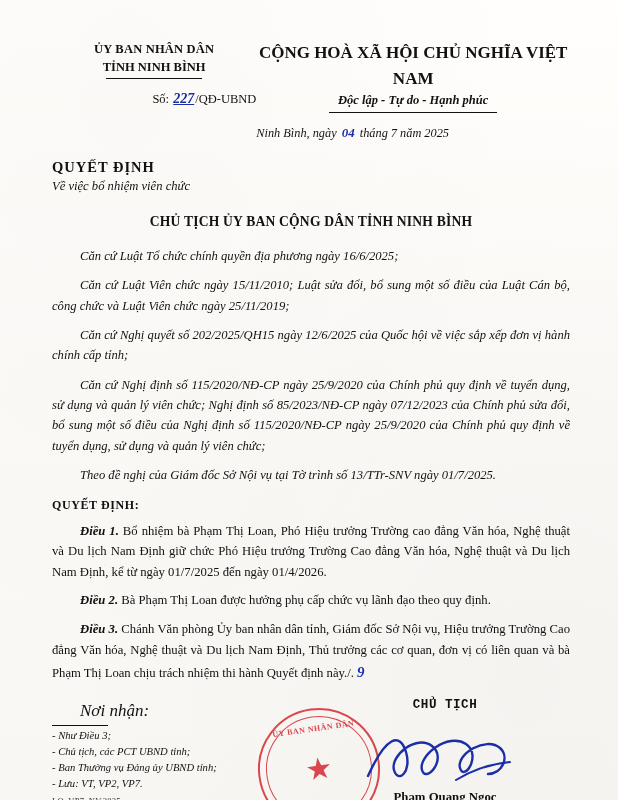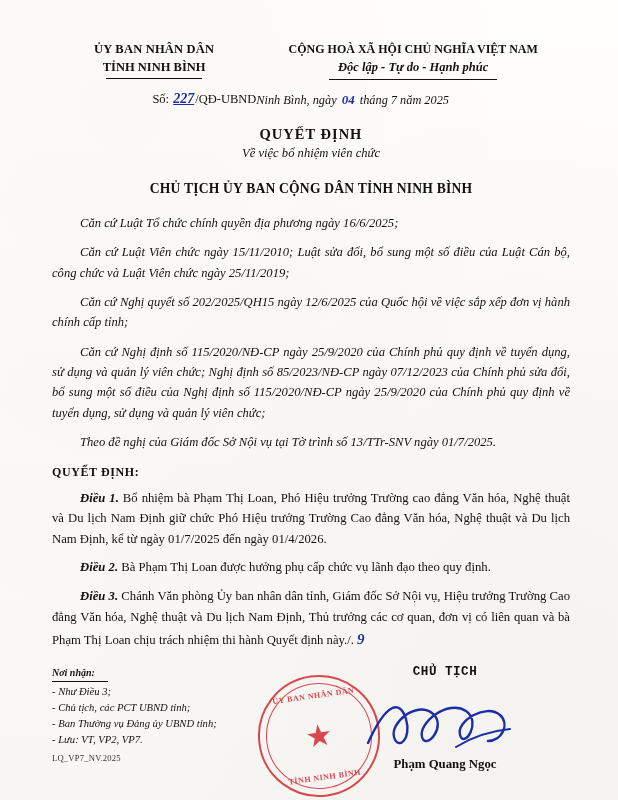--- a/index.html
+++ b/index.html
@@ -58,21 +58,21 @@
   }
   .h-bold { font-weight: bold; }
   .rule {
     height: 1px;
     background: #111;
     margin: 2px auto 0 auto;
   }
   .rule-left { width: 96px; }
   .rule-right { width: 168px; }
   .h-right-1 {
-    font-size: 12px;
+    font-size: 17px;
     font-weight: bold;
     line-height: 1.5;
   }
   .h-right-2 {
     font-size: 12.5px;
     font-style: italic;
     font-weight: bold;
     line-height: 1.5;
   }
   .so-line {
@@ -100,21 +100,20 @@
   .hw-day {
     color: #1b2ea8;
     font-style: italic;
     font-weight: bold;
     font-size: 13px;
     padding: 0 2px;
   }
 
   
   .title-block {
-    text-align: center;
     margin-top: 18px;
   }
   .doc-title {
     font-size: 14.5px;
     font-weight: bold;
     letter-spacing: 1px;
   }
   .doc-subtitle {
     font-size: 12.6px;
     font-style: italic;
@@ -172,23 +171,24 @@
     margin-top: 14px;
     position: relative;
   }
   .recipients {
     width: 250px;
     font-size: 10.6px;
     line-height: 1.5;
   }
   .recipients-title {
     font-style: italic;
-    font-weight: bold;
-    font-size: 10px;
+    font-weight: normal;
+    font-size: 17px;
     margin-bottom: 1px;
+    margin-left: 28px;
   }
   .recipients-title-underline {
     width: 56px;
     height: 1px;
     background: #111;
     margin-bottom: 2px;
   }
   .rec-item { font-style: italic; }
   .doc-code {
     margin-top: 4px;

